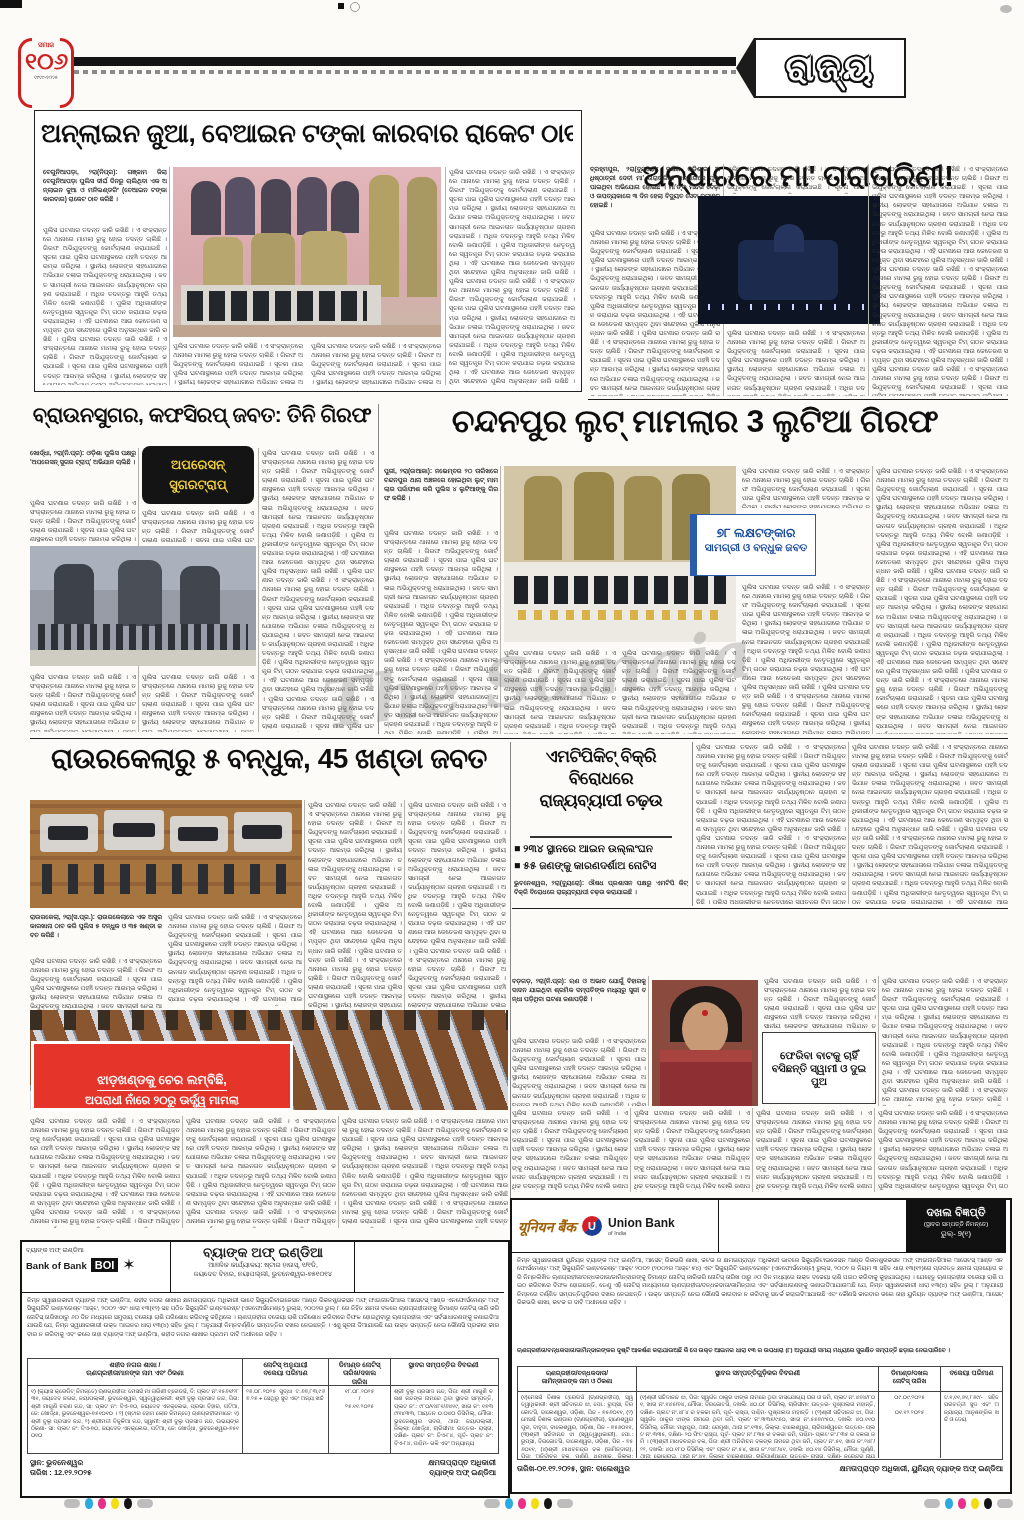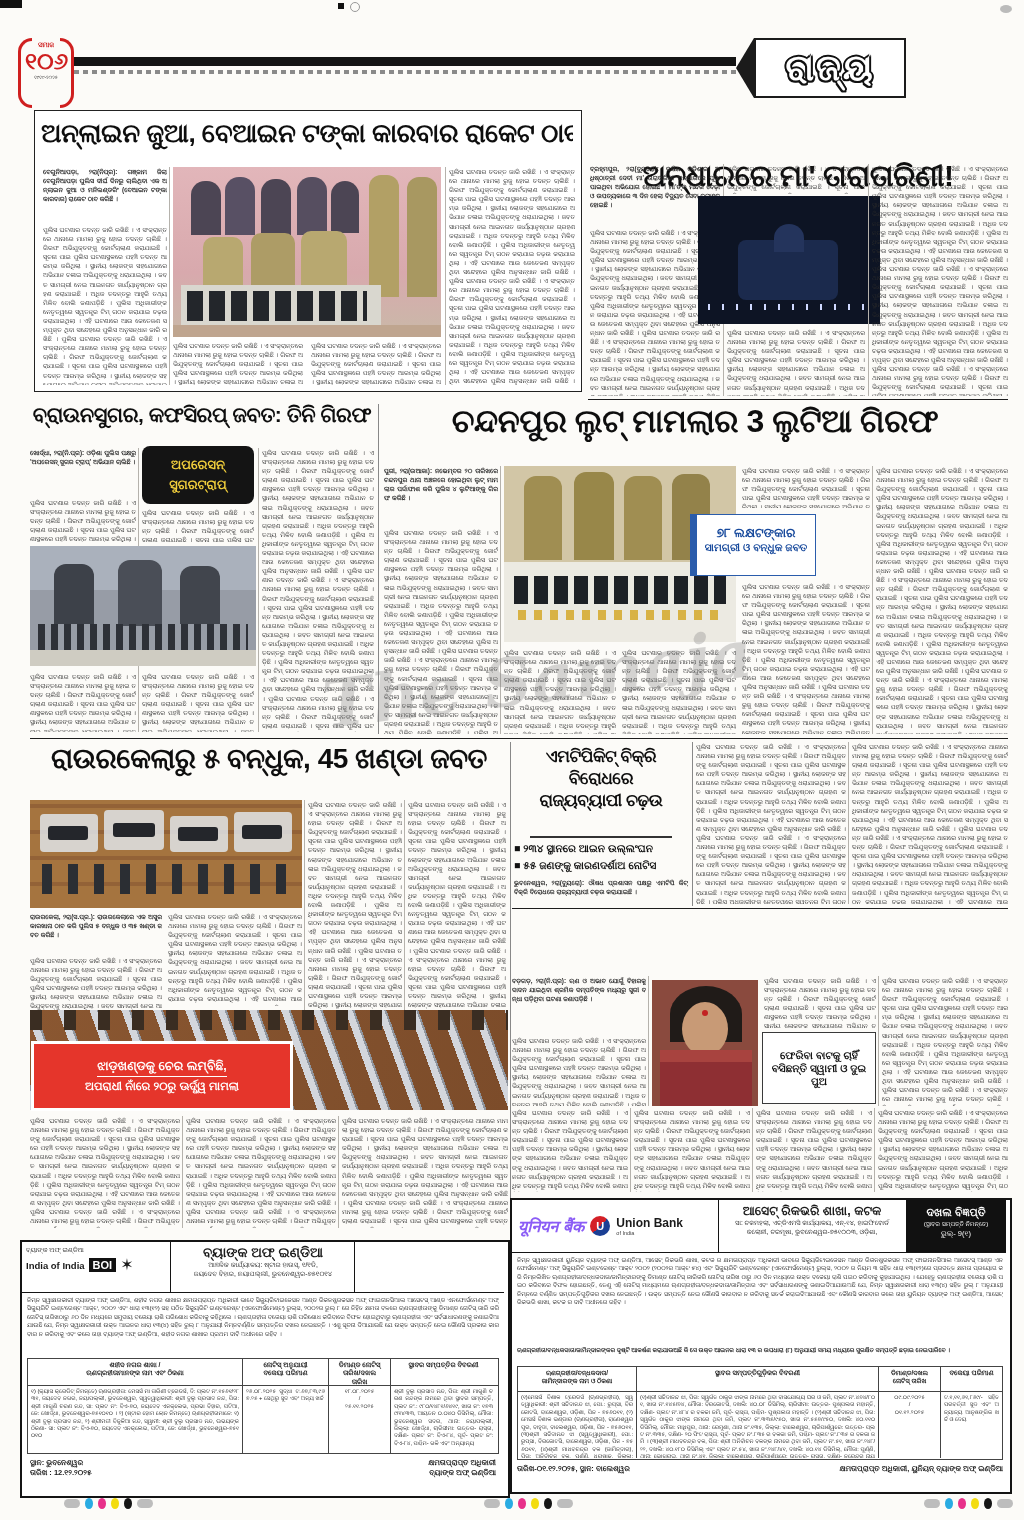--- a/index.html
+++ b/index.html
@@ -171,21 +171,21 @@
   <div class="abs col" style="left:308px;top:800px;width:94px;height:212px;">ପୁଲିସ ଘଟଣାର ତଦନ୍ତ ଜାରି ରଖିଛି । ଏ ସଂକ୍ରାନ୍ତରେ ଥାନାରେ ମାମଲା ରୁଜୁ ହୋଇ ତଦନ୍ତ ଚାଲିଛି । ଗିରଫ ଅଭିଯୁକ୍ତଙ୍କୁ କୋର୍ଟଚାଲାଣ କରାଯାଇଛି । ସୂଚନା ପାଇ ପୁଲିସ ଘଟଣାସ୍ଥଳରେ ପହଞ୍ଚି ତଦନ୍ତ ଆରମ୍ଭ କରିଥିଲା । ସ୍ଥାନୀୟ ଲୋକଙ୍କ ସହଯୋଗରେ ଅଭିଯାନ ଚଳାଇ ଅଭିଯୁକ୍ତଙ୍କୁ ଧରାଯାଇଥିଲା । ଜବତ ସାମଗ୍ରୀ ନେଇ ଆଇନଗତ କାର୍ଯ୍ୟାନୁଷ୍ଠାନ ଗ୍ରହଣ କରାଯାଇଛି । ଅଧିକ ତଦନ୍ତରୁ ଆହୁରି ତଥ୍ୟ ମିଳିବ ବୋଲି ଜଣାପଡ଼ିଛି । ପୁଲିସ ଅଧିକାରୀଙ୍କ ନେତୃତ୍ୱରେ ସ୍ୱତନ୍ତ୍ର ଟିମ୍ ଗଠନ କରାଯାଇ ଚଢ଼ଉ କରାଯାଇଥିଲା । ଏହି ଘଟଣାରେ ଆଉ କେତେଜଣ ସମ୍ପୃକ୍ତ ଥିବା ସନ୍ଦେହରେ ପୁଲିସ ଅନୁସନ୍ଧାନ ଜାରି ରଖିଛି । ପୁଲିସ ଘଟଣାର ତଦନ୍ତ ଜାରି ରଖିଛି । ଏ ସଂକ୍ରାନ୍ତରେ ଥାନାରେ ମାମଲା ରୁଜୁ ହୋଇ ତଦନ୍ତ ଚାଲିଛି । ଗିରଫ ଅଭିଯୁକ୍ତଙ୍କୁ କୋର୍ଟଚାଲାଣ କରାଯାଇଛି । ସୂଚନା ପାଇ ପୁଲିସ ଘଟଣାସ୍ଥଳରେ ପହଞ୍ଚି ତଦନ୍ତ ଆରମ୍ଭ କରିଥିଲା । ସ୍ଥାନୀୟ ଲୋକଙ୍କ ସହଯୋଗରେ ଅଭିଯାନ ଚଳାଇ ଅଭିଯୁକ୍ତଙ୍କୁ ଧରାଯାଇଥିଲା । ଜବତ ସାମଗ୍ରୀ ନେଇ ଆଇନଗତ କାର୍ଯ୍ୟାନୁଷ୍ଠାନ ଗ୍ରହଣ କରାଯାଇଛି । ଅଧିକ ତଦନ୍ତରୁ ଆହୁରି ତଥ୍ୟ ମିଳିବ ବୋଲି ଜଣାପଡ଼ିଛି । ପୁଲିସ ଅଧିକାରୀଙ୍କ ନେତୃତ୍ୱରେ ସ୍ୱତନ୍ତ୍ର ଟିମ୍ ଗଠନ କରାଯାଇ ଚଢ଼ଉ କରାଯାଇଥିଲା । ଏହି ଘଟଣାରେ ଆଉ କେତେଜଣ ସମ୍ପୃକ୍ତ ଥିବା ସନ୍ଦେହରେ ପୁଲିସ ଅନୁସନ୍ଧାନ ଜାରି ରଖିଛି । ପୁଲିସ ଘଟଣାର ତଦନ୍ତ ଜାରି ରଖିଛି । ଏ ସଂକ୍ରାନ୍ତରେ ଥାନାରେ ମାମଲା ରୁଜୁ ହୋଇ ତଦନ୍ତ ଚାଲିଛି । ଗିରଫ ଅଭିଯୁକ୍ତଙ୍କୁ କୋର୍ଟଚାଲାଣ କରାଯାଇଛି । ସୂଚନା ପାଇ ପୁଲିସ ଘଟଣାସ୍ଥଳରେ ପହଞ୍ଚି ତଦନ୍ତ ଆରମ୍ଭ କରିଥିଲା । ସ୍ଥାନୀୟ ଲୋକଙ୍କ ସହଯୋଗରେ ଅଭିଯାନ ଚଳାଇ ଅଭିଯୁକ୍ତଙ୍କୁ ଧରାଯାଇଥିଲା । ଜବତ ସାମଗ୍ରୀ ନେଇ ଆଇନଗତ କାର୍ଯ୍ୟାନୁଷ୍ଠାନ ଗ୍ରହଣ କରାଯାଇଛି । ଅଧିକ ତଦନ୍ତରୁ ଆହୁରି ତଥ୍ୟ ମିଳିବ ବୋଲି ଜଣାପଡ଼ିଛି ।</div>
   <div class="abs vline" style="left:404px;top:800px;height:212px;"></div>
   <div class="abs col" style="left:408px;top:800px;width:98px;height:212px;">ପୁଲିସ ଘଟଣାର ତଦନ୍ତ ଜାରି ରଖିଛି । ଏ ସଂକ୍ରାନ୍ତରେ ଥାନାରେ ମାମଲା ରୁଜୁ ହୋଇ ତଦନ୍ତ ଚାଲିଛି । ଗିରଫ ଅଭିଯୁକ୍ତଙ୍କୁ କୋର୍ଟଚାଲାଣ କରାଯାଇଛି । ସୂଚନା ପାଇ ପୁଲିସ ଘଟଣାସ୍ଥଳରେ ପହଞ୍ଚି ତଦନ୍ତ ଆରମ୍ଭ କରିଥିଲା । ସ୍ଥାନୀୟ ଲୋକଙ୍କ ସହଯୋଗରେ ଅଭିଯାନ ଚଳାଇ ଅଭିଯୁକ୍ତଙ୍କୁ ଧରାଯାଇଥିଲା । ଜବତ ସାମଗ୍ରୀ ନେଇ ଆଇନଗତ କାର୍ଯ୍ୟାନୁଷ୍ଠାନ ଗ୍ରହଣ କରାଯାଇଛି । ଅଧିକ ତଦନ୍ତରୁ ଆହୁରି ତଥ୍ୟ ମିଳିବ ବୋଲି ଜଣାପଡ଼ିଛି । ପୁଲିସ ଅଧିକାରୀଙ୍କ ନେତୃତ୍ୱରେ ସ୍ୱତନ୍ତ୍ର ଟିମ୍ ଗଠନ କରାଯାଇ ଚଢ଼ଉ କରାଯାଇଥିଲା । ଏହି ଘଟଣାରେ ଆଉ କେତେଜଣ ସମ୍ପୃକ୍ତ ଥିବା ସନ୍ଦେହରେ ପୁଲିସ ଅନୁସନ୍ଧାନ ଜାରି ରଖିଛି । ପୁଲିସ ଘଟଣାର ତଦନ୍ତ ଜାରି ରଖିଛି । ଏ ସଂକ୍ରାନ୍ତରେ ଥାନାରେ ମାମଲା ରୁଜୁ ହୋଇ ତଦନ୍ତ ଚାଲିଛି । ଗିରଫ ଅଭିଯୁକ୍ତଙ୍କୁ କୋର୍ଟଚାଲାଣ କରାଯାଇଛି । ସୂଚନା ପାଇ ପୁଲିସ ଘଟଣାସ୍ଥଳରେ ପହଞ୍ଚି ତଦନ୍ତ ଆରମ୍ଭ କରିଥିଲା । ସ୍ଥାନୀୟ ଲୋକଙ୍କ ସହଯୋଗରେ ଅଭିଯାନ ଚଳାଇ ଅଭିଯୁକ୍ତଙ୍କୁ ଧରାଯାଇଥିଲା । ଜବତ ସାମଗ୍ରୀ ନେଇ ଆଇନଗତ କାର୍ଯ୍ୟାନୁଷ୍ଠାନ ଗ୍ରହଣ କରାଯାଇଛି । ଅଧିକ ତଦନ୍ତରୁ ଆହୁରି ତଥ୍ୟ ମିଳିବ ବୋଲି ଜଣାପଡ଼ିଛି । ପୁଲିସ ଅଧିକାରୀଙ୍କ ନେତୃତ୍ୱରେ ସ୍ୱତନ୍ତ୍ର ଟିମ୍ ଗଠନ କରାଯାଇ ଚଢ଼ଉ କରାଯାଇଥିଲା । ଏହି ଘଟଣାରେ ଆଉ କେତେଜଣ ସମ୍ପୃକ୍ତ ଥିବା ସନ୍ଦେହରେ ପୁଲିସ ଅନୁସନ୍ଧାନ ଜାରି ରଖିଛି । ପୁଲିସ ଘଟଣାର ତଦନ୍ତ ଜାରି ରଖିଛି । ଏ ସଂକ୍ରାନ୍ତରେ ଥାନାରେ ମାମଲା ରୁଜୁ ହୋଇ ତଦନ୍ତ ଚାଲିଛି । ଗିରଫ ଅଭିଯୁକ୍ତଙ୍କୁ କୋର୍ଟଚାଲାଣ କରାଯାଇଛି । ସୂଚନା ପାଇ ପୁଲିସ ଘଟଣାସ୍ଥଳରେ ପହଞ୍ଚି ତଦନ୍ତ ଆରମ୍ଭ କରିଥିଲା । ସ୍ଥାନୀୟ ଲୋକଙ୍କ ସହଯୋଗରେ ଅଭିଯାନ ଚଳାଇ ଅଭିଯୁକ୍ତଙ୍କୁ ଧରାଯାଇଥିଲା । ଜବତ ସାମଗ୍ରୀ ନେଇ ଆଇନଗତ କାର୍ଯ୍ୟାନୁଷ୍ଠାନ ଗ୍ରହଣ କରାଯାଇଛି । ଅଧିକ ତଦନ୍ତରୁ ଆହୁରି ତଥ୍ୟ ମିଳିବ ବୋଲି ଜଣାପଡ଼ିଛି ।</div>
   <div class="abs col ld" style="left:30px;top:912px;width:132px;height:42px;">ରାଉରକେଲା, ୨ରା(ସ.ପ୍ର.): ରାଉରକେଲାରେ ଏକ ଅସ୍ତ୍ର କାରଖାନା ଠାବ କରି ପୁଲିସ ୫ ବନ୍ଧୁକ ଓ ୩୫ ଖଣ୍ଡା ଜବତ କରିଛି ।</div>
   <div class="abs col" style="left:30px;top:956px;width:132px;height:84px;">ପୁଲିସ ଘଟଣାର ତଦନ୍ତ ଜାରି ରଖିଛି । ଏ ସଂକ୍ରାନ୍ତରେ ଥାନାରେ ମାମଲା ରୁଜୁ ହୋଇ ତଦନ୍ତ ଚାଲିଛି । ଗିରଫ ଅଭିଯୁକ୍ତଙ୍କୁ କୋର୍ଟଚାଲାଣ କରାଯାଇଛି । ସୂଚନା ପାଇ ପୁଲିସ ଘଟଣାସ୍ଥଳରେ ପହଞ୍ଚି ତଦନ୍ତ ଆରମ୍ଭ କରିଥିଲା । ସ୍ଥାନୀୟ ଲୋକଙ୍କ ସହଯୋଗରେ ଅଭିଯାନ ଚଳାଇ ଅଭିଯୁକ୍ତଙ୍କୁ ଧରାଯାଇଥିଲା । ଜବତ ସାମଗ୍ରୀ ନେଇ ଆଇନଗତ କାର୍ଯ୍ୟାନୁଷ୍ଠାନ ଗ୍ରହଣ କରାଯାଇଛି । ଅଧିକ ତଦନ୍ତରୁ ଆହୁରି ତଥ୍ୟ ମିଳିବ ବୋଲି ଜଣାପଡ଼ିଛି । ପୁଲିସ ଅଧିକାରୀଙ୍କ ନେତୃତ୍ୱରେ ସ୍ୱତନ୍ତ୍ର ଟିମ୍ ଗଠନ କରାଯାଇ ଚଢ଼ଉ କରାଯାଇଥିଲା । ଏହି ଘଟଣାରେ ଆଉ କେତେଜଣ ସମ୍ପୃକ୍ତ ଥିବା ସନ୍ଦେହରେ ପୁଲିସ ଅନୁସନ୍ଧାନ ଜାରି ରଖିଛି । ପୁଲିସ ଘଟଣାର ତଦନ୍ତ ଜାରି ରଖିଛି । ଏ ସଂକ୍ରାନ୍ତରେ ଥାନାରେ ମାମଲା ରୁଜୁ ହୋଇ ତଦନ୍ତ ଚାଲିଛି । ଗିରଫ ଅଭିଯୁକ୍ତଙ୍କୁ କୋର୍ଟଚାଲାଣ କରାଯାଇଛି । ସୂଚନା ପାଇ ପୁଲିସ ଘଟଣାସ୍ଥଳରେ ପହଞ୍ଚି ତଦନ୍ତ ଆରମ୍ଭ କରିଥିଲା । ସ୍ଥାନୀୟ ଲୋକଙ୍କ ସହଯୋଗରେ ଅଭିଯାନ ଚଳାଇ ଅଭିଯୁକ୍ତଙ୍କୁ ଧରାଯାଇଥିଲା । ଜବତ ସାମଗ୍ରୀ ନେଇ ଆଇନଗତ କାର୍ଯ୍ୟାନୁଷ୍ଠାନ ଗ୍ରହଣ କରାଯାଇଛି । ଅଧିକ ତଦନ୍ତରୁ ଆହୁରି ତଥ୍ୟ ମିଳିବ ବୋଲି ଜଣାପଡ଼ିଛି । ପୁଲିସ ଅଧିକାରୀଙ୍କ ନେତୃତ୍ୱରେ ସ୍ୱତନ୍ତ୍ର ଟିମ୍ ଗଠନ କରାଯାଇ ଚଢ଼ଉ କରାଯାଇଥିଲା । ଏହି ଘଟଣାରେ ଆଉ କେତେଜଣ ସମ୍ପୃକ୍ତ ଥିବା ସନ୍ଦେହରେ ପୁଲିସ ଅନୁସନ୍ଧାନ ଜାରି ରଖିଛି । ପୁଲିସ ଘଟଣାର ତଦନ୍ତ ଜାରି ରଖିଛି । ଏ ସଂକ୍ରାନ୍ତରେ ଥାନାରେ ମାମଲା ରୁଜୁ ହୋଇ ତଦନ୍ତ ଚାଲିଛି । ଗିରଫ ଅଭିଯୁକ୍ତଙ୍କୁ କୋର୍ଟଚାଲାଣ କରାଯାଇଛି । ସୂଚନା ପାଇ ପୁଲିସ ଘଟଣାସ୍ଥଳରେ ପହଞ୍ଚି ତଦନ୍ତ ଆରମ୍ଭ କରିଥିଲା । ସ୍ଥାନୀୟ ଲୋକଙ୍କ ସହଯୋଗରେ ଅଭିଯାନ ଚଳାଇ ଅଭିଯୁକ୍ତଙ୍କୁ ଧରାଯାଇଥିଲା । ଜବତ ସାମଗ୍ରୀ ନେଇ ଆଇନଗତ କାର୍ଯ୍ୟାନୁଷ୍ଠାନ ଗ୍ରହଣ କରାଯାଇଛି । ଅଧିକ ତଦନ୍ତରୁ ଆହୁରି ତଥ୍ୟ ମିଳିବ ବୋଲି ଜଣାପଡ଼ିଛି ।</div>
   <div class="abs col" style="left:168px;top:912px;width:134px;height:94px;">ପୁଲିସ ଘଟଣାର ତଦନ୍ତ ଜାରି ରଖିଛି । ଏ ସଂକ୍ରାନ୍ତରେ ଥାନାରେ ମାମଲା ରୁଜୁ ହୋଇ ତଦନ୍ତ ଚାଲିଛି । ଗିରଫ ଅଭିଯୁକ୍ତଙ୍କୁ କୋର୍ଟଚାଲାଣ କରାଯାଇଛି । ସୂଚନା ପାଇ ପୁଲିସ ଘଟଣାସ୍ଥଳରେ ପହଞ୍ଚି ତଦନ୍ତ ଆରମ୍ଭ କରିଥିଲା । ସ୍ଥାନୀୟ ଲୋକଙ୍କ ସହଯୋଗରେ ଅଭିଯାନ ଚଳାଇ ଅଭିଯୁକ୍ତଙ୍କୁ ଧରାଯାଇଥିଲା । ଜବତ ସାମଗ୍ରୀ ନେଇ ଆଇନଗତ କାର୍ଯ୍ୟାନୁଷ୍ଠାନ ଗ୍ରହଣ କରାଯାଇଛି । ଅଧିକ ତଦନ୍ତରୁ ଆହୁରି ତଥ୍ୟ ମିଳିବ ବୋଲି ଜଣାପଡ଼ିଛି । ପୁଲିସ ଅଧିକାରୀଙ୍କ ନେତୃତ୍ୱରେ ସ୍ୱତନ୍ତ୍ର ଟିମ୍ ଗଠନ କରାଯାଇ ଚଢ଼ଉ କରାଯାଇଥିଲା । ଏହି ଘଟଣାରେ ଆଉ କେତେଜଣ ସମ୍ପୃକ୍ତ ଥିବା ସନ୍ଦେହରେ ପୁଲିସ ଅନୁସନ୍ଧାନ ଜାରି ରଖିଛି । ପୁଲିସ ଘଟଣାର ତଦନ୍ତ ଜାରି ରଖିଛି । ଏ ସଂକ୍ରାନ୍ତରେ ଥାନାରେ ମାମଲା ରୁଜୁ ହୋଇ ତଦନ୍ତ ଚାଲିଛି । ଗିରଫ ଅଭିଯୁକ୍ତଙ୍କୁ କୋର୍ଟଚାଲାଣ କରାଯାଇଛି । ସୂଚନା ପାଇ ପୁଲିସ ଘଟଣାସ୍ଥଳରେ ପହଞ୍ଚି ତଦନ୍ତ ଆରମ୍ଭ କରିଥିଲା । ସ୍ଥାନୀୟ ଲୋକଙ୍କ ସହଯୋଗରେ ଅଭିଯାନ ଚଳାଇ ଅଭିଯୁକ୍ତଙ୍କୁ ଧରାଯାଇଥିଲା । ଜବତ ସାମଗ୍ରୀ ନେଇ ଆଇନଗତ କାର୍ଯ୍ୟାନୁଷ୍ଠାନ ଗ୍ରହଣ କରାଯାଇଛି । ଅଧିକ ତଦନ୍ତରୁ ଆହୁରି ତଥ୍ୟ ମିଳିବ ବୋଲି ଜଣାପଡ଼ିଛି । ପୁଲିସ ଅଧିକାରୀଙ୍କ ନେତୃତ୍ୱରେ ସ୍ୱତନ୍ତ୍ର ଟିମ୍ ଗଠନ କରାଯାଇ ଚଢ଼ଉ କରାଯାଇଥିଲା । ଏହି ଘଟଣାରେ ଆଉ କେତେଜଣ ସମ୍ପୃକ୍ତ ଥିବା ସନ୍ଦେହରେ ପୁଲିସ ଅନୁସନ୍ଧାନ ଜାରି ରଖିଛି । ପୁଲିସ ଘଟଣାର ତଦନ୍ତ ଜାରି ରଖିଛି । ଏ ସଂକ୍ରାନ୍ତରେ ଥାନାରେ ମାମଲା ରୁଜୁ ହୋଇ ତଦନ୍ତ ଚାଲିଛି । ଗିରଫ ଅଭିଯୁକ୍ତଙ୍କୁ କୋର୍ଟଚାଲାଣ କରାଯାଇଛି । ସୂଚନା ପାଇ ପୁଲିସ ଘଟଣାସ୍ଥଳରେ ପହଞ୍ଚି ତଦନ୍ତ ଆରମ୍ଭ କରିଥିଲା । ସ୍ଥାନୀୟ ଲୋକଙ୍କ ସହଯୋଗରେ ଅଭିଯାନ ଚଳାଇ ଅଭିଯୁକ୍ତଙ୍କୁ ଧରାଯାଇଥିଲା । ଜବତ ସାମଗ୍ରୀ ନେଇ ଆଇନଗତ କାର୍ଯ୍ୟାନୁଷ୍ଠାନ ଗ୍ରହଣ କରାଯାଇଛି । ଅଧିକ ତଦନ୍ତରୁ ଆହୁରି ତଥ୍ୟ ମିଳିବ ବୋଲି ଜଣାପଡ଼ିଛି ।</div>
   <div class="photo" style="left:30px;top:1010px;width:478px;height:100px;background:linear-gradient(100deg,#8a5731,#7c4c2a);">
     <div class="abs" style="left:0;top:0;width:478px;height:100px;background:repeating-linear-gradient(70deg,#d3d6dc 0 7px,#8f959e 7px 9px,transparent 9px 30px);"></div>
     <div class="abs" style="left:0;top:0;width:478px;height:20px;background:repeating-linear-gradient(90deg,#3a2d22 0 12px,transparent 12px 34px);"></div>
   </div>
-  <div class="abs box-red" style="left:34px;top:1044px;width:256px;height:64px;box-sizing:border-box;padding-top:12px;">
+  <div class="abs box-red" style="left:34px;top:1044px;width:256px;height:64px;box-sizing:border-box;padding-top:26px;">
     <div style="font-size:12.5px;border-bottom:1px solid #fff;display:inline-block;padding-bottom:2px;">ଝାଡ଼ଖଣ୍ଡକୁ ଚେର ଲମ୍ବିଛି,</div>
     <div style="font-size:11.5px;margin-top:3px;">ଅପରାଧୀ ନାଁରେ ୨୦ରୁ ଊର୍ଦ୍ଧ୍ୱ ମାମଲା</div>
   </div>
   <div class="abs col" style="left:30px;top:1116px;width:150px;height:112px;">ପୁଲିସ ଘଟଣାର ତଦନ୍ତ ଜାରି ରଖିଛି । ଏ ସଂକ୍ରାନ୍ତରେ ଥାନାରେ ମାମଲା ରୁଜୁ ହୋଇ ତଦନ୍ତ ଚାଲିଛି । ଗିରଫ ଅଭିଯୁକ୍ତଙ୍କୁ କୋର୍ଟଚାଲାଣ କରାଯାଇଛି । ସୂଚନା ପାଇ ପୁଲିସ ଘଟଣାସ୍ଥଳରେ ପହଞ୍ଚି ତଦନ୍ତ ଆରମ୍ଭ କରିଥିଲା । ସ୍ଥାନୀୟ ଲୋକଙ୍କ ସହଯୋଗରେ ଅଭିଯାନ ଚଳାଇ ଅଭିଯୁକ୍ତଙ୍କୁ ଧରାଯାଇଥିଲା । ଜବତ ସାମଗ୍ରୀ ନେଇ ଆଇନଗତ କାର୍ଯ୍ୟାନୁଷ୍ଠାନ ଗ୍ରହଣ କରାଯାଇଛି । ଅଧିକ ତଦନ୍ତରୁ ଆହୁରି ତଥ୍ୟ ମିଳିବ ବୋଲି ଜଣାପଡ଼ିଛି । ପୁଲିସ ଅଧିକାରୀଙ୍କ ନେତୃତ୍ୱରେ ସ୍ୱତନ୍ତ୍ର ଟିମ୍ ଗଠନ କରାଯାଇ ଚଢ଼ଉ କରାଯାଇଥିଲା । ଏହି ଘଟଣାରେ ଆଉ କେତେଜଣ ସମ୍ପୃକ୍ତ ଥିବା ସନ୍ଦେହରେ ପୁଲିସ ଅନୁସନ୍ଧାନ ଜାରି ରଖିଛି । ପୁଲିସ ଘଟଣାର ତଦନ୍ତ ଜାରି ରଖିଛି । ଏ ସଂକ୍ରାନ୍ତରେ ଥାନାରେ ମାମଲା ରୁଜୁ ହୋଇ ତଦନ୍ତ ଚାଲିଛି । ଗିରଫ ଅଭିଯୁକ୍ତଙ୍କୁ କୋର୍ଟଚାଲାଣ କରାଯାଇଛି । ସୂଚନା ପାଇ ପୁଲିସ ଘଟଣାସ୍ଥଳରେ ପହଞ୍ଚି ତଦନ୍ତ ଆରମ୍ଭ କରିଥିଲା । ସ୍ଥାନୀୟ ଲୋକଙ୍କ ସହଯୋଗରେ ଅଭିଯାନ ଚଳାଇ ଅଭିଯୁକ୍ତଙ୍କୁ ଧରାଯାଇଥିଲା । ଜବତ ସାମଗ୍ରୀ ନେଇ ଆଇନଗତ କାର୍ଯ୍ୟାନୁଷ୍ଠାନ ଗ୍ରହଣ କରାଯାଇଛି । ଅଧିକ ତଦନ୍ତରୁ ଆହୁରି ତଥ୍ୟ ମିଳିବ ବୋଲି ଜଣାପଡ଼ିଛି । ପୁଲିସ ଅଧିକାରୀଙ୍କ ନେତୃତ୍ୱରେ ସ୍ୱତନ୍ତ୍ର ଟିମ୍ ଗଠନ କରାଯାଇ ଚଢ଼ଉ କରାଯାଇଥିଲା । ଏହି ଘଟଣାରେ ଆଉ କେତେଜଣ ସମ୍ପୃକ୍ତ ଥିବା ସନ୍ଦେହରେ ପୁଲିସ ଅନୁସନ୍ଧାନ ଜାରି ରଖିଛି । ପୁଲିସ ଘଟଣାର ତଦନ୍ତ ଜାରି ରଖିଛି । ଏ ସଂକ୍ରାନ୍ତରେ ଥାନାରେ ମାମଲା ରୁଜୁ ହୋଇ ତଦନ୍ତ ଚାଲିଛି । ଗିରଫ ଅଭିଯୁକ୍ତଙ୍କୁ କୋର୍ଟଚାଲାଣ କରାଯାଇଛି । ସୂଚନା ପାଇ ପୁଲିସ ଘଟଣାସ୍ଥଳରେ ପହଞ୍ଚି ତଦନ୍ତ ଆରମ୍ଭ କରିଥିଲା । ସ୍ଥାନୀୟ ଲୋକଙ୍କ ସହଯୋଗରେ ଅଭିଯାନ ଚଳାଇ ଅଭିଯୁକ୍ତଙ୍କୁ ଧରାଯାଇଥିଲା । ଜବତ ସାମଗ୍ରୀ ନେଇ ଆଇନଗତ କାର୍ଯ୍ୟାନୁଷ୍ଠାନ ଗ୍ରହଣ କରାଯାଇଛି । ଅଧିକ ତଦନ୍ତରୁ ଆହୁରି ତଥ୍ୟ ମିଳିବ ବୋଲି ଜଣାପଡ଼ିଛି ।</div>
   <div class="abs vline" style="left:182px;top:1116px;height:112px;"></div>
   <div class="abs col" style="left:186px;top:1116px;width:150px;height:112px;">ପୁଲିସ ଘଟଣାର ତଦନ୍ତ ଜାରି ରଖିଛି । ଏ ସଂକ୍ରାନ୍ତରେ ଥାନାରେ ମାମଲା ରୁଜୁ ହୋଇ ତଦନ୍ତ ଚାଲିଛି । ଗିରଫ ଅଭିଯୁକ୍ତଙ୍କୁ କୋର୍ଟଚାଲାଣ କରାଯାଇଛି । ସୂଚନା ପାଇ ପୁଲିସ ଘଟଣାସ୍ଥଳରେ ପହଞ୍ଚି ତଦନ୍ତ ଆରମ୍ଭ କରିଥିଲା । ସ୍ଥାନୀୟ ଲୋକଙ୍କ ସହଯୋଗରେ ଅଭିଯାନ ଚଳାଇ ଅଭିଯୁକ୍ତଙ୍କୁ ଧରାଯାଇଥିଲା । ଜବତ ସାମଗ୍ରୀ ନେଇ ଆଇନଗତ କାର୍ଯ୍ୟାନୁଷ୍ଠାନ ଗ୍ରହଣ କରାଯାଇଛି । ଅଧିକ ତଦନ୍ତରୁ ଆହୁରି ତଥ୍ୟ ମିଳିବ ବୋଲି ଜଣାପଡ଼ିଛି । ପୁଲିସ ଅଧିକାରୀଙ୍କ ନେତୃତ୍ୱରେ ସ୍ୱତନ୍ତ୍ର ଟିମ୍ ଗଠନ କରାଯାଇ ଚଢ଼ଉ କରାଯାଇଥିଲା । ଏହି ଘଟଣାରେ ଆଉ କେତେଜଣ ସମ୍ପୃକ୍ତ ଥିବା ସନ୍ଦେହରେ ପୁଲିସ ଅନୁସନ୍ଧାନ ଜାରି ରଖିଛି । ପୁଲିସ ଘଟଣାର ତଦନ୍ତ ଜାରି ରଖିଛି । ଏ ସଂକ୍ରାନ୍ତରେ ଥାନାରେ ମାମଲା ରୁଜୁ ହୋଇ ତଦନ୍ତ ଚାଲିଛି । ଗିରଫ ଅଭିଯୁକ୍ତଙ୍କୁ କୋର୍ଟଚାଲାଣ କରାଯାଇଛି । ସୂଚନା ପାଇ ପୁଲିସ ଘଟଣାସ୍ଥଳରେ ପହଞ୍ଚି ତଦନ୍ତ ଆରମ୍ଭ କରିଥିଲା । ସ୍ଥାନୀୟ ଲୋକଙ୍କ ସହଯୋଗରେ ଅଭିଯାନ ଚଳାଇ ଅଭିଯୁକ୍ତଙ୍କୁ ଧରାଯାଇଥିଲା । ଜବତ ସାମଗ୍ରୀ ନେଇ ଆଇନଗତ କାର୍ଯ୍ୟାନୁଷ୍ଠାନ ଗ୍ରହଣ କରାଯାଇଛି । ଅଧିକ ତଦନ୍ତରୁ ଆହୁରି ତଥ୍ୟ ମିଳିବ ବୋଲି ଜଣାପଡ଼ିଛି । ପୁଲିସ ଅଧିକାରୀଙ୍କ ନେତୃତ୍ୱରେ ସ୍ୱତନ୍ତ୍ର ଟିମ୍ ଗଠନ କରାଯାଇ ଚଢ଼ଉ କରାଯାଇଥିଲା । ଏହି ଘଟଣାରେ ଆଉ କେତେଜଣ ସମ୍ପୃକ୍ତ ଥିବା ସନ୍ଦେହରେ ପୁଲିସ ଅନୁସନ୍ଧାନ ଜାରି ରଖିଛି । ପୁଲିସ ଘଟଣାର ତଦନ୍ତ ଜାରି ରଖିଛି । ଏ ସଂକ୍ରାନ୍ତରେ ଥାନାରେ ମାମଲା ରୁଜୁ ହୋଇ ତଦନ୍ତ ଚାଲିଛି । ଗିରଫ ଅଭିଯୁକ୍ତଙ୍କୁ କୋର୍ଟଚାଲାଣ କରାଯାଇଛି । ସୂଚନା ପାଇ ପୁଲିସ ଘଟଣାସ୍ଥଳରେ ପହଞ୍ଚି ତଦନ୍ତ ଆରମ୍ଭ କରିଥିଲା । ସ୍ଥାନୀୟ ଲୋକଙ୍କ ସହଯୋଗରେ ଅଭିଯାନ ଚଳାଇ ଅଭିଯୁକ୍ତଙ୍କୁ ଧରାଯାଇଥିଲା । ଜବତ ସାମଗ୍ରୀ ନେଇ ଆଇନଗତ କାର୍ଯ୍ୟାନୁଷ୍ଠାନ ଗ୍ରହଣ କରାଯାଇଛି । ଅଧିକ ତଦନ୍ତରୁ ଆହୁରି ତଥ୍ୟ ମିଳିବ ବୋଲି ଜଣାପଡ଼ିଛି ।</div>
   <div class="abs vline" style="left:338px;top:1116px;height:112px;"></div>
   <div class="abs col" style="left:342px;top:1116px;width:166px;height:112px;">ପୁଲିସ ଘଟଣାର ତଦନ୍ତ ଜାରି ରଖିଛି । ଏ ସଂକ୍ରାନ୍ତରେ ଥାନାରେ ମାମଲା ରୁଜୁ ହୋଇ ତଦନ୍ତ ଚାଲିଛି । ଗିରଫ ଅଭିଯୁକ୍ତଙ୍କୁ କୋର୍ଟଚାଲାଣ କରାଯାଇଛି । ସୂଚନା ପାଇ ପୁଲିସ ଘଟଣାସ୍ଥଳରେ ପହଞ୍ଚି ତଦନ୍ତ ଆରମ୍ଭ କରିଥିଲା । ସ୍ଥାନୀୟ ଲୋକଙ୍କ ସହଯୋଗରେ ଅଭିଯାନ ଚଳାଇ ଅଭିଯୁକ୍ତଙ୍କୁ ଧରାଯାଇଥିଲା । ଜବତ ସାମଗ୍ରୀ ନେଇ ଆଇନଗତ କାର୍ଯ୍ୟାନୁଷ୍ଠାନ ଗ୍ରହଣ କରାଯାଇଛି । ଅଧିକ ତଦନ୍ତରୁ ଆହୁରି ତଥ୍ୟ ମିଳିବ ବୋଲି ଜଣାପଡ଼ିଛି । ପୁଲିସ ଅଧିକାରୀଙ୍କ ନେତୃତ୍ୱରେ ସ୍ୱତନ୍ତ୍ର ଟିମ୍ ଗଠନ କରାଯାଇ ଚଢ଼ଉ କରାଯାଇଥିଲା । ଏହି ଘଟଣାରେ ଆଉ କେତେଜଣ ସମ୍ପୃକ୍ତ ଥିବା ସନ୍ଦେହରେ ପୁଲିସ ଅନୁସନ୍ଧାନ ଜାରି ରଖିଛି । ପୁଲିସ ଘଟଣାର ତଦନ୍ତ ଜାରି ରଖିଛି । ଏ ସଂକ୍ରାନ୍ତରେ ଥାନାରେ ମାମଲା ରୁଜୁ ହୋଇ ତଦନ୍ତ ଚାଲିଛି । ଗିରଫ ଅଭିଯୁକ୍ତଙ୍କୁ କୋର୍ଟଚାଲାଣ କରାଯାଇଛି । ସୂଚନା ପାଇ ପୁଲିସ ଘଟଣାସ୍ଥଳରେ ପହଞ୍ଚି ତଦନ୍ତ ଆରମ୍ଭ କରିଥିଲା । ସ୍ଥାନୀୟ ଲୋକଙ୍କ ସହଯୋଗରେ ଅଭିଯାନ ଚଳାଇ ଅଭିଯୁକ୍ତଙ୍କୁ ଧରାଯାଇଥିଲା । ଜବତ ସାମଗ୍ରୀ ନେଇ ଆଇନଗତ କାର୍ଯ୍ୟାନୁଷ୍ଠାନ ଗ୍ରହଣ କରାଯାଇଛି । ଅଧିକ ତଦନ୍ତରୁ ଆହୁରି ତଥ୍ୟ ମିଳିବ ବୋଲି ଜଣାପଡ଼ିଛି । ପୁଲିସ ଅଧିକାରୀଙ୍କ ନେତୃତ୍ୱରେ ସ୍ୱତନ୍ତ୍ର ଟିମ୍ ଗଠନ କରାଯାଇ ଚଢ଼ଉ କରାଯାଇଥିଲା । ଏହି ଘଟଣାରେ ଆଉ କେତେଜଣ ସମ୍ପୃକ୍ତ ଥିବା ସନ୍ଦେହରେ ପୁଲିସ ଅନୁସନ୍ଧାନ ଜାରି ରଖିଛି । ପୁଲିସ ଘଟଣାର ତଦନ୍ତ ଜାରି ରଖିଛି । ଏ ସଂକ୍ରାନ୍ତରେ ଥାନାରେ ମାମଲା ରୁଜୁ ହୋଇ ତଦନ୍ତ ଚାଲିଛି । ଗିରଫ ଅଭିଯୁକ୍ତଙ୍କୁ କୋର୍ଟଚାଲାଣ କରାଯାଇଛି । ସୂଚନା ପାଇ ପୁଲିସ ଘଟଣାସ୍ଥଳରେ ପହଞ୍ଚି ତଦନ୍ତ ଆରମ୍ଭ କରିଥିଲା । ସ୍ଥାନୀୟ ଲୋକଙ୍କ ସହଯୋଗରେ ଅଭିଯାନ ଚଳାଇ ଅଭିଯୁକ୍ତଙ୍କୁ ଧରାଯାଇଥିଲା । ଜବତ ସାମଗ୍ରୀ ନେଇ ଆଇନଗତ କାର୍ଯ୍ୟାନୁଷ୍ଠାନ ଗ୍ରହଣ କରାଯାଇଛି । ଅଧିକ ତଦନ୍ତରୁ ଆହୁରି ତଥ୍ୟ ମିଳିବ ବୋଲି ଜଣାପଡ଼ିଛି ।</div>
   <div class="abs col" style="left:696px;top:742px;width:150px;height:162px;">ପୁଲିସ ଘଟଣାର ତଦନ୍ତ ଜାରି ରଖିଛି । ଏ ସଂକ୍ରାନ୍ତରେ ଥାନାରେ ମାମଲା ରୁଜୁ ହୋଇ ତଦନ୍ତ ଚାଲିଛି । ଗିରଫ ଅଭିଯୁକ୍ତଙ୍କୁ କୋର୍ଟଚାଲାଣ କରାଯାଇଛି । ସୂଚନା ପାଇ ପୁଲିସ ଘଟଣାସ୍ଥଳରେ ପହଞ୍ଚି ତଦନ୍ତ ଆରମ୍ଭ କରିଥିଲା । ସ୍ଥାନୀୟ ଲୋକଙ୍କ ସହଯୋଗରେ ଅଭିଯାନ ଚଳାଇ ଅଭିଯୁକ୍ତଙ୍କୁ ଧରାଯାଇଥିଲା । ଜବତ ସାମଗ୍ରୀ ନେଇ ଆଇନଗତ କାର୍ଯ୍ୟାନୁଷ୍ଠାନ ଗ୍ରହଣ କରାଯାଇଛି । ଅଧିକ ତଦନ୍ତରୁ ଆହୁରି ତଥ୍ୟ ମିଳିବ ବୋଲି ଜଣାପଡ଼ିଛି । ପୁଲିସ ଅଧିକାରୀଙ୍କ ନେତୃତ୍ୱରେ ସ୍ୱତନ୍ତ୍ର ଟିମ୍ ଗଠନ କରାଯାଇ ଚଢ଼ଉ କରାଯାଇଥିଲା । ଏହି ଘଟଣାରେ ଆଉ କେତେଜଣ ସମ୍ପୃକ୍ତ ଥିବା ସନ୍ଦେହରେ ପୁଲିସ ଅନୁସନ୍ଧାନ ଜାରି ରଖିଛି । ପୁଲିସ ଘଟଣାର ତଦନ୍ତ ଜାରି ରଖିଛି । ଏ ସଂକ୍ରାନ୍ତରେ ଥାନାରେ ମାମଲା ରୁଜୁ ହୋଇ ତଦନ୍ତ ଚାଲିଛି । ଗିରଫ ଅଭିଯୁକ୍ତଙ୍କୁ କୋର୍ଟଚାଲାଣ କରାଯାଇଛି । ସୂଚନା ପାଇ ପୁଲିସ ଘଟଣାସ୍ଥଳରେ ପହଞ୍ଚି ତଦନ୍ତ ଆରମ୍ଭ କରିଥିଲା । ସ୍ଥାନୀୟ ଲୋକଙ୍କ ସହଯୋଗରେ ଅଭିଯାନ ଚଳାଇ ଅଭିଯୁକ୍ତଙ୍କୁ ଧରାଯାଇଥିଲା । ଜବତ ସାମଗ୍ରୀ ନେଇ ଆଇନଗତ କାର୍ଯ୍ୟାନୁଷ୍ଠାନ ଗ୍ରହଣ କରାଯାଇଛି । ଅଧିକ ତଦନ୍ତରୁ ଆହୁରି ତଥ୍ୟ ମିଳିବ ବୋଲି ଜଣାପଡ଼ିଛି । ପୁଲିସ ଅଧିକାରୀଙ୍କ ନେତୃତ୍ୱରେ ସ୍ୱତନ୍ତ୍ର ଟିମ୍ ଗଠନ କରାଯାଇ ଚଢ଼ଉ କରାଯାଇଥିଲା । ଏହି ଘଟଣାରେ ଆଉ କେତେଜଣ ସମ୍ପୃକ୍ତ ଥିବା ସନ୍ଦେହରେ ପୁଲିସ ଅନୁସନ୍ଧାନ ଜାରି ରଖିଛି । ପୁଲିସ ଘଟଣାର ତଦନ୍ତ ଜାରି ରଖିଛି । ଏ ସଂକ୍ରାନ୍ତରେ ଥାନାରେ ମାମଲା ରୁଜୁ ହୋଇ ତଦନ୍ତ ଚାଲିଛି । ଗିରଫ ଅଭିଯୁକ୍ତଙ୍କୁ କୋର୍ଟଚାଲାଣ କରାଯାଇଛି । ସୂଚନା ପାଇ ପୁଲିସ ଘଟଣାସ୍ଥଳରେ ପହଞ୍ଚି ତଦନ୍ତ ଆରମ୍ଭ କରିଥିଲା । ସ୍ଥାନୀୟ ଲୋକଙ୍କ ସହଯୋଗରେ ଅଭିଯାନ ଚଳାଇ ଅଭିଯୁକ୍ତଙ୍କୁ ଧରାଯାଇଥିଲା । ଜବତ ସାମଗ୍ରୀ ନେଇ ଆଇନଗତ କାର୍ଯ୍ୟାନୁଷ୍ଠାନ ଗ୍ରହଣ କରାଯାଇଛି । ଅଧିକ ତଦନ୍ତରୁ ଆହୁରି ତଥ୍ୟ ମିଳିବ ବୋଲି ଜଣାପଡ଼ିଛି ।</div>
   <div class="abs vline" style="left:848px;top:742px;height:162px;"></div>
@@ -225,21 +225,21 @@
   <div class="abs vline" style="left:752px;top:1108px;height:84px;"></div>
   <div class="abs col" style="left:756px;top:1108px;width:116px;height:84px;">ପୁଲିସ ଘଟଣାର ତଦନ୍ତ ଜାରି ରଖିଛି । ଏ ସଂକ୍ରାନ୍ତରେ ଥାନାରେ ମାମଲା ରୁଜୁ ହୋଇ ତଦନ୍ତ ଚାଲିଛି । ଗିରଫ ଅଭିଯୁକ୍ତଙ୍କୁ କୋର୍ଟଚାଲାଣ କରାଯାଇଛି । ସୂଚନା ପାଇ ପୁଲିସ ଘଟଣାସ୍ଥଳରେ ପହଞ୍ଚି ତଦନ୍ତ ଆରମ୍ଭ କରିଥିଲା । ସ୍ଥାନୀୟ ଲୋକଙ୍କ ସହଯୋଗରେ ଅଭିଯାନ ଚଳାଇ ଅଭିଯୁକ୍ତଙ୍କୁ ଧରାଯାଇଥିଲା । ଜବତ ସାମଗ୍ରୀ ନେଇ ଆଇନଗତ କାର୍ଯ୍ୟାନୁଷ୍ଠାନ ଗ୍ରହଣ କରାଯାଇଛି । ଅଧିକ ତଦନ୍ତରୁ ଆହୁରି ତଥ୍ୟ ମିଳିବ ବୋଲି ଜଣାପଡ଼ିଛି । ପୁଲିସ ଅଧିକାରୀଙ୍କ ନେତୃତ୍ୱରେ ସ୍ୱତନ୍ତ୍ର ଟିମ୍ ଗଠନ କରାଯାଇ ଚଢ଼ଉ କରାଯାଇଥିଲା । ଏହି ଘଟଣାରେ ଆଉ କେତେଜଣ ସମ୍ପୃକ୍ତ ଥିବା ସନ୍ଦେହରେ ପୁଲିସ ଅନୁସନ୍ଧାନ ଜାରି ରଖିଛି । ପୁଲିସ ଘଟଣାର ତଦନ୍ତ ଜାରି ରଖିଛି । ଏ ସଂକ୍ରାନ୍ତରେ ଥାନାରେ ମାମଲା ରୁଜୁ ହୋଇ ତଦନ୍ତ ଚାଲିଛି । ଗିରଫ ଅଭିଯୁକ୍ତଙ୍କୁ କୋର୍ଟଚାଲାଣ କରାଯାଇଛି । ସୂଚନା ପାଇ ପୁଲିସ ଘଟଣାସ୍ଥଳରେ ପହଞ୍ଚି ତଦନ୍ତ ଆରମ୍ଭ କରିଥିଲା । ସ୍ଥାନୀୟ ଲୋକଙ୍କ ସହଯୋଗରେ ଅଭିଯାନ ଚଳାଇ ଅଭିଯୁକ୍ତଙ୍କୁ ଧରାଯାଇଥିଲା । ଜବତ ସାମଗ୍ରୀ ନେଇ ଆଇନଗତ କାର୍ଯ୍ୟାନୁଷ୍ଠାନ ଗ୍ରହଣ କରାଯାଇଛି । ଅଧିକ ତଦନ୍ତରୁ ଆହୁରି ତଥ୍ୟ ମିଳିବ ବୋଲି ଜଣାପଡ଼ିଛି । ପୁଲିସ ଅଧିକାରୀଙ୍କ ନେତୃତ୍ୱରେ ସ୍ୱତନ୍ତ୍ର ଟିମ୍ ଗଠନ କରାଯାଇ ଚଢ଼ଉ କରାଯାଇଥିଲା । ଏହି ଘଟଣାରେ ଆଉ କେତେଜଣ ସମ୍ପୃକ୍ତ ଥିବା ସନ୍ଦେହରେ ପୁଲିସ ଅନୁସନ୍ଧାନ ଜାରି ରଖିଛି । ପୁଲିସ ଘଟଣାର ତଦନ୍ତ ଜାରି ରଖିଛି । ଏ ସଂକ୍ରାନ୍ତରେ ଥାନାରେ ମାମଲା ରୁଜୁ ହୋଇ ତଦନ୍ତ ଚାଲିଛି । ଗିରଫ ଅଭିଯୁକ୍ତଙ୍କୁ କୋର୍ଟଚାଲାଣ କରାଯାଇଛି । ସୂଚନା ପାଇ ପୁଲିସ ଘଟଣାସ୍ଥଳରେ ପହଞ୍ଚି ତଦନ୍ତ ଆରମ୍ଭ କରିଥିଲା । ସ୍ଥାନୀୟ ଲୋକଙ୍କ ସହଯୋଗରେ ଅଭିଯାନ ଚଳାଇ ଅଭିଯୁକ୍ତଙ୍କୁ ଧରାଯାଇଥିଲା । ଜବତ ସାମଗ୍ରୀ ନେଇ ଆଇନଗତ କାର୍ଯ୍ୟାନୁଷ୍ଠାନ ଗ୍ରହଣ କରାଯାଇଛି । ଅଧିକ ତଦନ୍ତରୁ ଆହୁରି ତଥ୍ୟ ମିଳିବ ବୋଲି ଜଣାପଡ଼ିଛି ।</div>
   <div class="abs vline" style="left:874px;top:1108px;height:84px;"></div>
   <div class="abs col" style="left:878px;top:1108px;width:130px;height:84px;">ପୁଲିସ ଘଟଣାର ତଦନ୍ତ ଜାରି ରଖିଛି । ଏ ସଂକ୍ରାନ୍ତରେ ଥାନାରେ ମାମଲା ରୁଜୁ ହୋଇ ତଦନ୍ତ ଚାଲିଛି । ଗିରଫ ଅଭିଯୁକ୍ତଙ୍କୁ କୋର୍ଟଚାଲାଣ କରାଯାଇଛି । ସୂଚନା ପାଇ ପୁଲିସ ଘଟଣାସ୍ଥଳରେ ପହଞ୍ଚି ତଦନ୍ତ ଆରମ୍ଭ କରିଥିଲା । ସ୍ଥାନୀୟ ଲୋକଙ୍କ ସହଯୋଗରେ ଅଭିଯାନ ଚଳାଇ ଅଭିଯୁକ୍ତଙ୍କୁ ଧରାଯାଇଥିଲା । ଜବତ ସାମଗ୍ରୀ ନେଇ ଆଇନଗତ କାର୍ଯ୍ୟାନୁଷ୍ଠାନ ଗ୍ରହଣ କରାଯାଇଛି । ଅଧିକ ତଦନ୍ତରୁ ଆହୁରି ତଥ୍ୟ ମିଳିବ ବୋଲି ଜଣାପଡ଼ିଛି । ପୁଲିସ ଅଧିକାରୀଙ୍କ ନେତୃତ୍ୱରେ ସ୍ୱତନ୍ତ୍ର ଟିମ୍ ଗଠନ କରାଯାଇ ଚଢ଼ଉ କରାଯାଇଥିଲା । ଏହି ଘଟଣାରେ ଆଉ କେତେଜଣ ସମ୍ପୃକ୍ତ ଥିବା ସନ୍ଦେହରେ ପୁଲିସ ଅନୁସନ୍ଧାନ ଜାରି ରଖିଛି । ପୁଲିସ ଘଟଣାର ତଦନ୍ତ ଜାରି ରଖିଛି । ଏ ସଂକ୍ରାନ୍ତରେ ଥାନାରେ ମାମଲା ରୁଜୁ ହୋଇ ତଦନ୍ତ ଚାଲିଛି । ଗିରଫ ଅଭିଯୁକ୍ତଙ୍କୁ କୋର୍ଟଚାଲାଣ କରାଯାଇଛି । ସୂଚନା ପାଇ ପୁଲିସ ଘଟଣାସ୍ଥଳରେ ପହଞ୍ଚି ତଦନ୍ତ ଆରମ୍ଭ କରିଥିଲା । ସ୍ଥାନୀୟ ଲୋକଙ୍କ ସହଯୋଗରେ ଅଭିଯାନ ଚଳାଇ ଅଭିଯୁକ୍ତଙ୍କୁ ଧରାଯାଇଥିଲା । ଜବତ ସାମଗ୍ରୀ ନେଇ ଆଇନଗତ କାର୍ଯ୍ୟାନୁଷ୍ଠାନ ଗ୍ରହଣ କରାଯାଇଛି । ଅଧିକ ତଦନ୍ତରୁ ଆହୁରି ତଥ୍ୟ ମିଳିବ ବୋଲି ଜଣାପଡ଼ିଛି । ପୁଲିସ ଅଧିକାରୀଙ୍କ ନେତୃତ୍ୱରେ ସ୍ୱତନ୍ତ୍ର ଟିମ୍ ଗଠନ କରାଯାଇ ଚଢ଼ଉ କରାଯାଇଥିଲା । ଏହି ଘଟଣାରେ ଆଉ କେତେଜଣ ସମ୍ପୃକ୍ତ ଥିବା ସନ୍ଦେହରେ ପୁଲିସ ଅନୁସନ୍ଧାନ ଜାରି ରଖିଛି । ପୁଲିସ ଘଟଣାର ତଦନ୍ତ ଜାରି ରଖିଛି । ଏ ସଂକ୍ରାନ୍ତରେ ଥାନାରେ ମାମଲା ରୁଜୁ ହୋଇ ତଦନ୍ତ ଚାଲିଛି । ଗିରଫ ଅଭିଯୁକ୍ତଙ୍କୁ କୋର୍ଟଚାଲାଣ କରାଯାଇଛି । ସୂଚନା ପାଇ ପୁଲିସ ଘଟଣାସ୍ଥଳରେ ପହଞ୍ଚି ତଦନ୍ତ ଆରମ୍ଭ କରିଥିଲା । ସ୍ଥାନୀୟ ଲୋକଙ୍କ ସହଯୋଗରେ ଅଭିଯାନ ଚଳାଇ ଅଭିଯୁକ୍ତଙ୍କୁ ଧରାଯାଇଥିଲା । ଜବତ ସାମଗ୍ରୀ ନେଇ ଆଇନଗତ କାର୍ଯ୍ୟାନୁଷ୍ଠାନ ଗ୍ରହଣ କରାଯାଇଛି । ଅଧିକ ତଦନ୍ତରୁ ଆହୁରି ତଥ୍ୟ ମିଳିବ ବୋଲି ଜଣାପଡ଼ିଛି ।</div>
 
   <div class="ad" style="left:20px;top:1240px;width:486px;height:254px;">
     <div class="abs" style="left:0;top:0;width:482px;height:50px;border-bottom:1.5px solid #141414;">
       <div class="abs" style="left:0;top:0;width:148px;height:50px;padding:4px;box-sizing:border-box;">
         <div style="font-size:6.5px;color:#222;">ବ୍ୟାଙ୍କ ଅଫ୍ ଇଣ୍ଡିଆ</div>
         <div style="display:flex;align-items:center;gap:4px;margin-top:3px;">
-          <span style="font-size:9.5px;font-weight:bold;">India of India</span>
+          <span style="font-size:9.5px;font-weight:bold;">Bank of Bank</span>
           <span style="background:#111;color:#fff;font-size:11px;font-weight:bold;padding:1px 4px;">BOI</span>
           <span style="font-size:16px;line-height:1;">✶</span>
         </div>
       </div>
       <div class="abs vline" style="left:148px;top:0;height:50px;background:#141414;"></div>
       <div class="abs" style="left:150px;top:3px;width:182px;height:46px;text-align:center;">
         <div class="adtitle" style="font-size:13.5px;">ବ୍ୟାଙ୍କ ଅଫ୍ ଇଣ୍ଡିଆ</div>
         <div class="adsmall">ଆଞ୍ଚଳିକ କାର୍ଯ୍ୟାଳୟ: ଷ୍ଟାର ହାଉସ୍, ୧/୧ଡି,</div>
         <div class="adsmall">ଜୟଦେବ ବିହାର, ନୟାପଲ୍ଲୀ, ଭୁବନେଶ୍ୱର-୭୫୧୦୧୪</div>
       </div>
@@ -272,35 +272,30 @@
     </div>
     <div class="abs" style="left:274px;top:216px;width:200px;height:32px;font-size:7.5px;font-weight:bold;text-align:right;">
       <div>କ୍ଷମତାପ୍ରାପ୍ତ ଅଧିକାରୀ</div>
       <div>ବ୍ୟାଙ୍କ ଅଫ୍ ଇଣ୍ଡିଆ</div>
     </div>
   </div>
 
   <div class="ad" style="left:510px;top:1198px;width:498px;height:292px;">
     <div class="abs" style="left:0;top:0;width:494px;height:52px;border-bottom:1.5px solid #141414;">
       <div class="abs" style="left:0;top:0;width:206px;height:52px;display:flex;align-items:center;gap:6px;padding-left:6px;box-sizing:border-box;">
-        <span style="font-size:16px;font-weight:bold;font-style:italic;color:#8b5cf6;">यूनियन बैंक</span>
+        <span style="font-size:14px;font-weight:bold;font-style:italic;color:#a16207;">यूनियन बैंक</span>
         <span style="width:20px;height:20px;border-radius:50%;background:linear-gradient(135deg,#d42027 50%,#1b3f94 50%);display:inline-flex;align-items:center;justify-content:center;">
           <span style="color:#fff;font-size:11px;font-weight:bold;">U</span>
         </span>
         <span style="display:inline-block;">
           <span style="display:block;font-size:12px;font-weight:bold;">Union Bank</span>
           <span style="display:block;font-size:5.5px;color:#444;">of India</span>
         </span>
       </div>
       <div class="abs vline" style="left:206px;top:0;height:52px;background:#141414;"></div>
-      <div class="abs" style="left:208px;top:4px;width:184px;height:46px;text-align:center;">
-        <div class="adtitle" style="font-size:12.5px;">ଆସେଟ୍ ରିକଭରି ଶାଖା, କଟକ</div>
-        <div class="adsmall" style="font-size:6.6px;">ସା: ଚକମହଲା, ଏଚ୍‌ଡିଏମସି କାର୍ଯ୍ୟାଳୟ, ଏନ୍-୧୪, ହାଇଫିବୋର୍ଡ</div>
-        <div class="adsmall" style="font-size:6.6px;">କଲୋନୀ, ଚରମୂଷା, ଭୁବନେଶ୍ୱର-୭୫୧୦୦୩, ଓଡ଼ିଶା,</div>
-      </div>
       <div class="abs" style="left:394px;top:0;width:100px;height:52px;background:#111;color:#fff;text-align:center;padding-top:6px;box-sizing:border-box;">
         <div style="font-size:11px;font-weight:bold;">ଦଖଲ ବିଜ୍ଞପ୍ତି</div>
         <div style="font-size:6.2px;margin-top:1px;">(ସ୍ଥାବର ସମ୍ପତ୍ତି ନିମନ୍ତେ)</div>
         <div style="font-size:7.5px;margin-top:1px;">ରୁଲ୍- 9(୧)</div>
       </div>
     </div>
     <div class="abs adbody" style="left:5px;top:56px;width:486px;height:88px;">ନିମ୍ନ ସ୍ୱାକ୍ଷରକାରୀ ୟୁନିୟନ ବ୍ୟାଙ୍କ ଅଫ୍ ଇଣ୍ଡିଆ, ଆସେଟ୍ ରିକଭରି ଶାଖା, କଟକ ର କ୍ଷମତାପ୍ରାପ୍ତ ଅଧିକାରୀ ଭାବରେ ସିକ୍ୟୁରିଟାଇଜେସନ ଆଣ୍ଡ ରିକନଷ୍ଟ୍ରକସନ ଅଫ୍ ଫାଇନାନସିଆଲ ଆସେଟସ୍ ଆଣ୍ଡ ଏନଫୋର୍ସମେଣ୍ଟ ଅଫ୍ ସିକ୍ୟୁରିଟି ଇଣ୍ଟରେଷ୍ଟ ଆକ୍ଟ ୨୦୦୨ (୨୦୦୨ର ଆକ୍ଟ ୫୪) ଏବଂ ସିକ୍ୟୁରିଟି ଇଣ୍ଟରେଷ୍ଟ (ଏନଫୋର୍ସମେଣ୍ଟ) ରୁଲ୍ସ, ୨୦୦୨ ର ନିୟମ ୩ ସହିତ ଧାରା ୧୩(୧୨)ରେ ପ୍ରଦତ୍ତ କ୍ଷମତା ପ୍ରୟୋଗ କରି ନିମ୍ନଲିଖିତ ଋଣଗ୍ରହୀତା/ବନ୍ଧକଦାତା/ଜାମିନ୍‌ଦାରଙ୍କୁ ଡିମାଣ୍ଡ ନୋଟିସ୍ ଜାରିକରି ନୋଟିସ୍ ତାରିଖ ଠାରୁ ୬୦ ଦିନ ମଧ୍ୟରେ ଉକ୍ତ ବକେୟା ରାଶି ପଇଠ କରିବାକୁ କୁହାଯାଇଥିଲା । ଯେହେତୁ ଋଣଗ୍ରହୀତା ବକେୟା ରାଶି ପଇଠ କରିବାରେ ବିଫଳ ହୋଇଛନ୍ତି, ତେଣୁ ଏହି ନୋଟିସ୍ ମାଧ୍ୟମରେ ଋଣଗ୍ରହୀତା/ବନ୍ଧକଦାତା/ଜାମିନ୍‌ଦାର ଏବଂ ସର୍ବସାଧାରଣଙ୍କୁ ଜଣାଇଦିଆଯାଉଅଛି ଯେ, ନିମ୍ନ ସ୍ୱାକ୍ଷରକାରୀ ଧାରା ୧୩(୪) ସହିତ ରୁଲ୍ ୮ ଅନୁଯାୟୀ ନିମ୍ନରେ ବର୍ଣ୍ଣିତ ସମ୍ପତ୍ତିଗୁଡ଼ିକର ଦଖଲ ନେଇଛନ୍ତି । ଉକ୍ତ ସମ୍ପତ୍ତି ନେଇ କୌଣସି କାରବାର ନ କରିବାକୁ ସତର୍କ କରାଇଦିଆଯାଉଛି ଏବଂ କୌଣସି କାରବାର କଲେ ତାହା ୟୁନିୟନ ବ୍ୟାଙ୍କ ଅଫ୍ ଇଣ୍ଡିଆ, ଆସେଟ୍ ରିକଭରି ଶାଖା, କଟକ ର ଦାବି ଅଧୀନରେ ରହିବ ।</div>
     <div class="abs adbody" style="left:5px;top:146px;width:486px;height:16px;font-weight:bold;">ଋଣଗ୍ରହୀତା/ବନ୍ଧକଦାତା/ଜାମିନ୍‌ଦାରଙ୍କର ଦୃଷ୍ଟି ଆକର୍ଷଣ କରାଯାଉଅଛି କି ସେ ଉକ୍ତ ଆଇନର ଧାରା ୧୩ ର ଉପଧାରା (୮) ଅନୁଯାୟୀ ସମୟ ମଧ୍ୟରେ ସୁରକ୍ଷିତ ସମ୍ପତ୍ତି ଛଡ଼ାଇ ନେଇପାରିବେ ।</div>
     <div class="abs" style="left:5px;top:166px;width:486px;height:94px;border:1px solid #444;box-sizing:border-box;">
       <div style="display:flex;height:24px;border-bottom:1px solid #444;">

